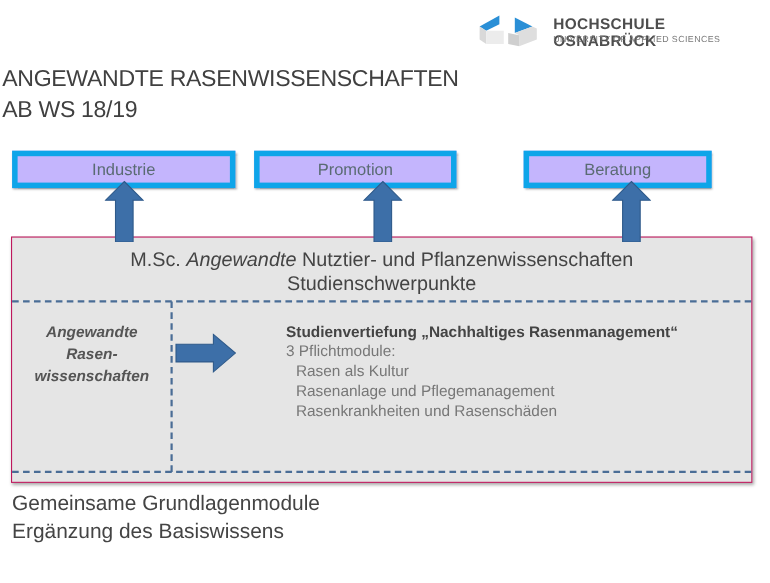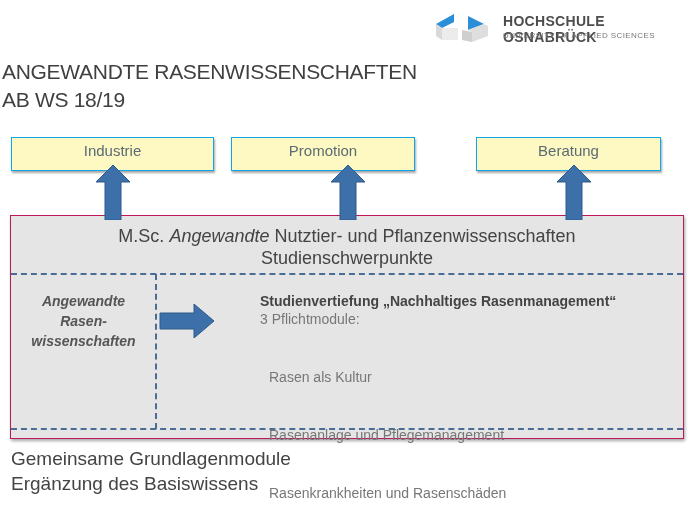--- a/index.html
+++ b/index.html
@@ -2,34 +2,34 @@
 <html><head>
 <meta charset="utf-8">
 <style>
   html, body { margin:0; padding:0; }
   body { width:700px; height:530px; background:#ffffff; position:relative; overflow:hidden;
          font-family:"Liberation Sans", sans-serif; color:#555; }
   .logo { position:absolute; left:432px; top:10px; width:60px; height:34px; }
   .brand-name { position:absolute; left:503px; top:13px; font-size:14px; font-weight:bold; color:#4d4d4d; letter-spacing:0.3px; }
   .brand-sub { position:absolute; left:503px; top:31px; font-size:8px; color:#777; letter-spacing:0.4px; }
   .title { position:absolute; left:2px; top:58px; font-size:21px; color:#404040; line-height:28px; font-weight:normal; letter-spacing:-0.3px; }
-  .topbox { position:absolute; top:137px; height:34px; background:#fef9c3; border:1px solid #0ea5e9;
+  .topbox { position:absolute; top:137px; height:34px; background:#c4b5fd; border:5px solid #0ea5e9;
             box-shadow:1px 2px 2px rgba(0,0,0,0.35); text-align:center; font-size:15px; color:#5a6b73; line-height:26px; box-sizing:border-box; }
   .arrow-up { position:absolute; width:36px; height:56px; }
   .mainbox { position:absolute; left:10px; top:215px; width:674px; height:224px; background:#e5e5e5;
              border:1px solid #be185d; box-shadow:1px 2px 3px rgba(0,0,0,0.35); box-sizing:border-box; }
   .heading { position:absolute; left:0; width:100%; text-align:center; color:#444; font-size:18px; line-height:22px; }
   .dash-h { position:absolute; left:0; width:100%; height:0; border-top:2px dashed #4a6d96; }
   .dash-v { position:absolute; width:0; border-left:2px dashed #4a6d96; }
   .sidelabel { position:absolute; left:0; width:145px; top:75px; text-align:center; font-style:italic; font-weight:bold;
                color:#555; font-size:14px; line-height:20px; }
   .arrow-right { position:absolute; left:147px; top:87px; width:58px; height:36px; }
   .detail { position:absolute; left:249px; top:76px; font-size:14px; line-height:18px; color:#777; }
   .detail .head { color:#444; font-weight:bold; }
-  .detail .sub { padding-left:9px;margin-top:40px; }
+  .detail .sub { padding-left:9px; }
   .bottom-text { position:absolute; left:0; width:100%; top:230px; color:#444; font-size:19px; line-height:25px; }
 </style>
 </head>
 <body>
 
 <svg class="logo" viewBox="0 0 60 34">
   <polygon points="4,14 22,4 22,12 10,18" fill="#2a8fd6"></polygon>
   <polygon points="4,14 10,18 10,30 4,26" fill="#d9d9d9"></polygon>
   <polygon points="10,18 26,18 26,30 10,30" fill="#ececec"></polygon>
   <polygon points="36,6 52,14 36,20" fill="#2a8fd6"></polygon>
@@ -39,21 +39,21 @@
 <div class="brand-name">HOCHSCHULE OSNABRÜCK</div>
 <div class="brand-sub">UNIVERSITY OF APPLIED SCIENCES</div>
 
 <div class="title">
   <div>ANGEWANDTE RASENWISSENSCHAFTEN</div>
   <div>AB WS 18/19</div>
 </div>
 
 <div class="topbox" style="left:11px;width:203px;">Industrie</div>
 <div class="topbox" style="left:231px;width:184px;">Promotion</div>
-<div class="topbox" style="left:476px;width:185px;">Beratung</div>
+<div class="topbox" style="left:476px;width:171px;">Beratung</div>
 
 <div class="mainbox">
   <div class="heading" style="top:9px;">
     <span>M.Sc. </span><i>Angewandte</i><span> Nutztier- und Pflanzenwissenschaften</span>
   </div>
   <div class="heading" style="top:31px;">Studienschwerpunkte</div>
 
   <div class="dash-h" style="top:57px;"></div>
   <div class="dash-v" style="left:144px;top:58px;height:155px;"></div>
   <div class="dash-h" style="top:212px;"></div>

